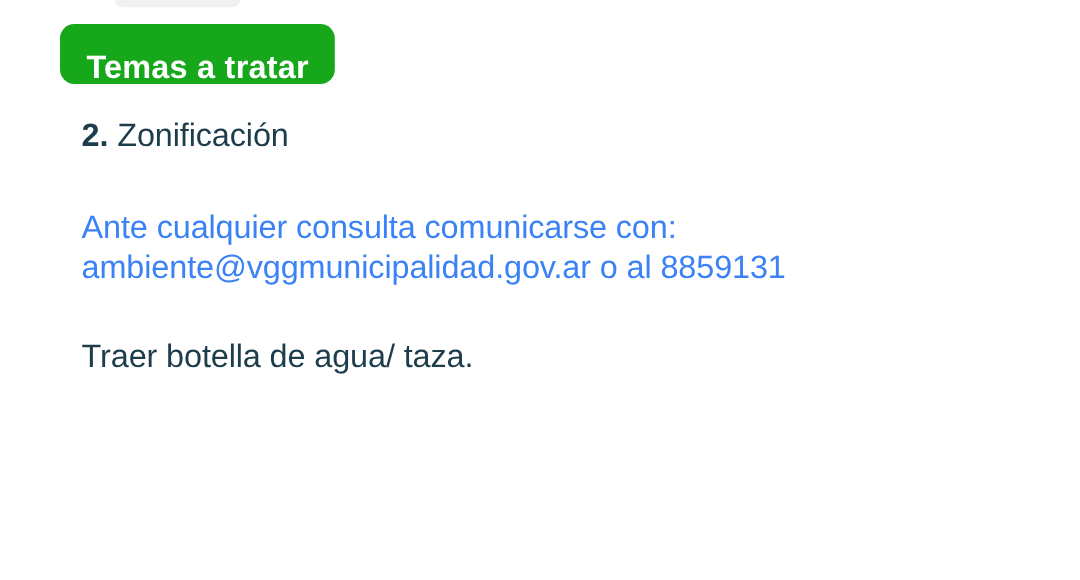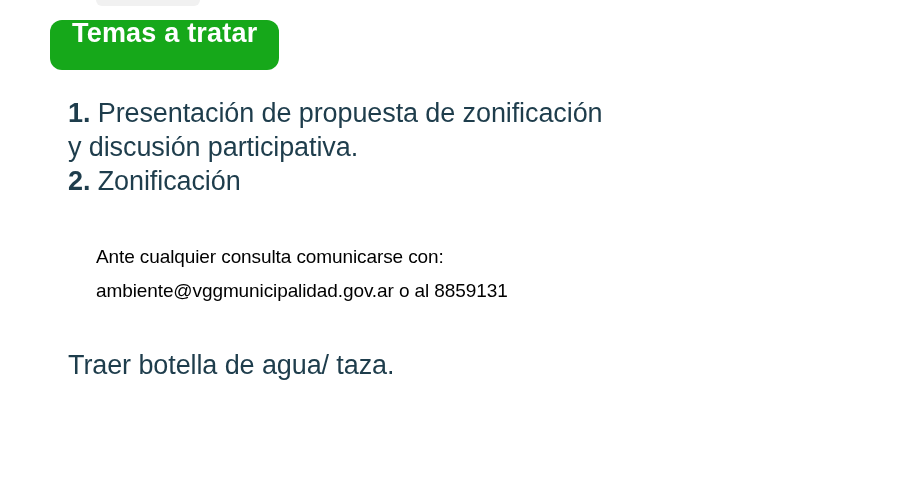--- a/index.html
+++ b/index.html
@@ -44,21 +44,21 @@
   }
 
   
   .badge {
     position: absolute;
     left: 50px;
     top: 20px;
     height: 50px;
     padding: 0 22px;
     display: flex;
-    align-items: flex-start;
+    align-items: flex-end;
     background: #16A81A;
     border-radius: 12px;
     box-sizing: border-box;
   }
   .badge-label {
     color: #ffffff;
     font-size: 27px;
     font-weight: bold;
     letter-spacing: 0.2px;
     line-height: 1;
@@ -90,26 +90,25 @@
     font-weight: bold;
   }
   .agenda-text {
     font-weight: normal;
   }
 
   .contact-block {
     margin-top: 42px;
   }
   .contact-line {
-    font-size: 19px;
+    font-size: 27px;
     line-height: 34px;
     letter-spacing: -0.1px;
     font-weight: normal;
-    color: #000000;
-    margin-left: 28px;
+    color: #3b82f6;
   }
 
   .note {
     margin-top: 40px;
     font-size: 27px;
     line-height: 34px;
     font-weight: normal;
     letter-spacing: -0.1px;
     color: #1E3D4C;
   }
@@ -125,22 +124,20 @@
   </div>
   <div class="deco-faint"></div>
 
   <div class="badge">
     <span class="badge-label">Temas a tratar</span>
   </div>
 
   <div class="content">
 
     <ul class="agenda">
-      <li class="agenda-item"><span class="agenda-num">1.</span><span class="agenda-text"> Presentación de propuesta de zonificación
-y discusión participativa.</span></li>
       <li class="agenda-item"><span class="agenda-num">2.</span><span class="agenda-text"> Zonificación</span></li>
     </ul>
 
     <div class="contact-block">
       <div class="contact-line">Ante cualquier consulta comunicarse con:</div>
       <div class="contact-line">ambiente@vggmunicipalidad.gov.ar o al 8859131</div>
     </div>
 
     <div class="note">Traer botella de agua/ taza.</div>
 

